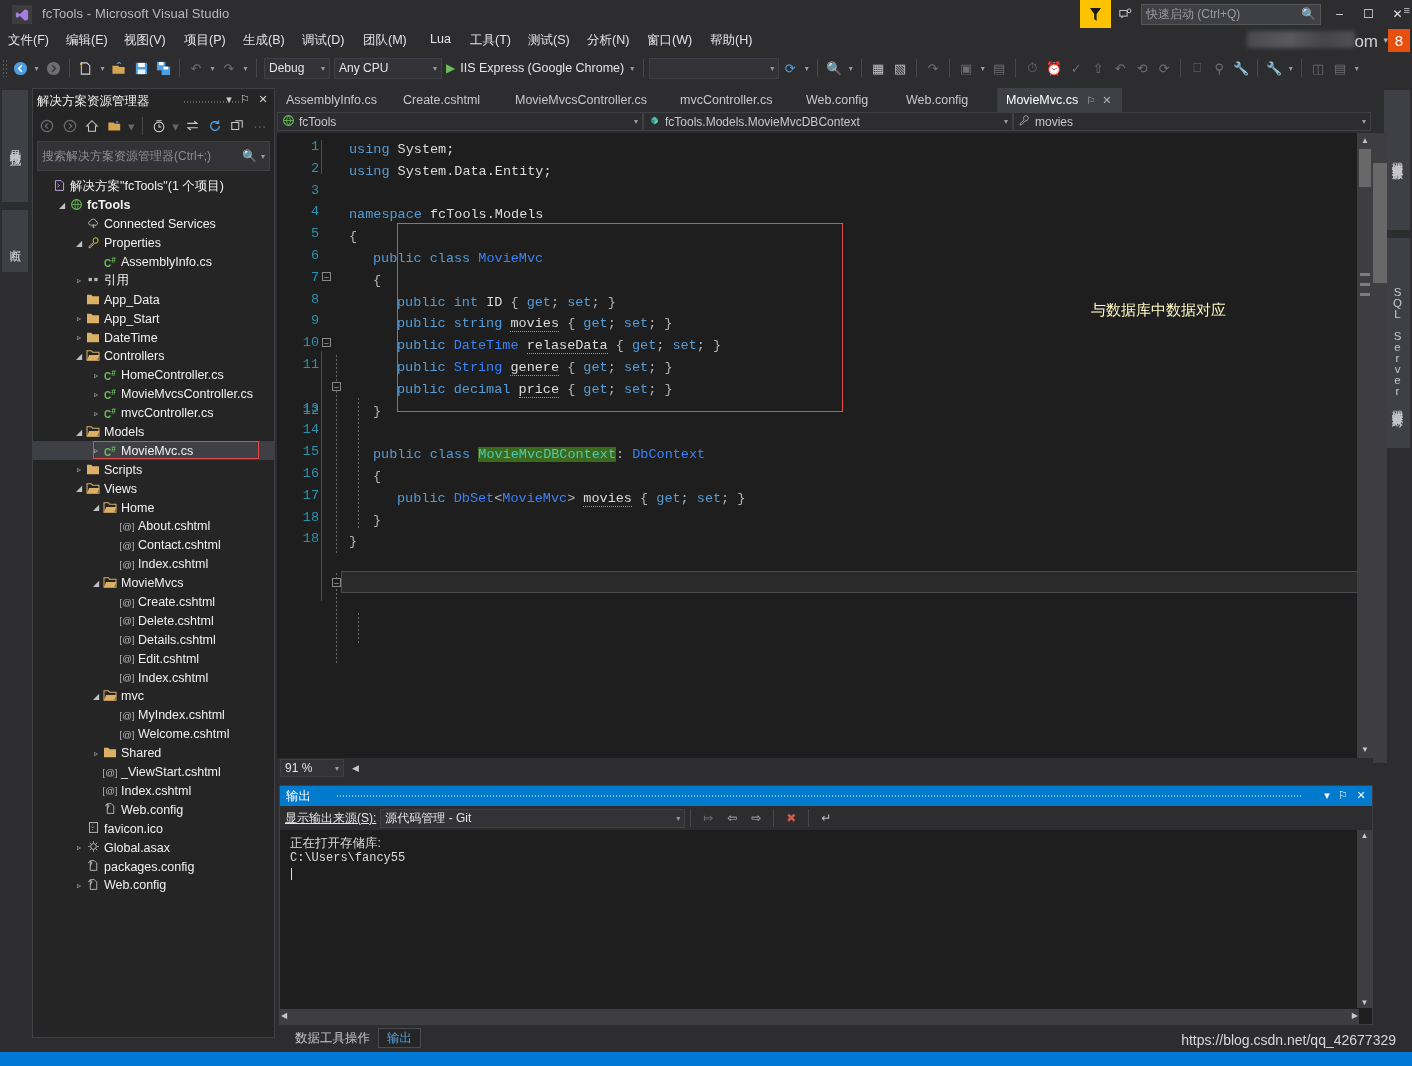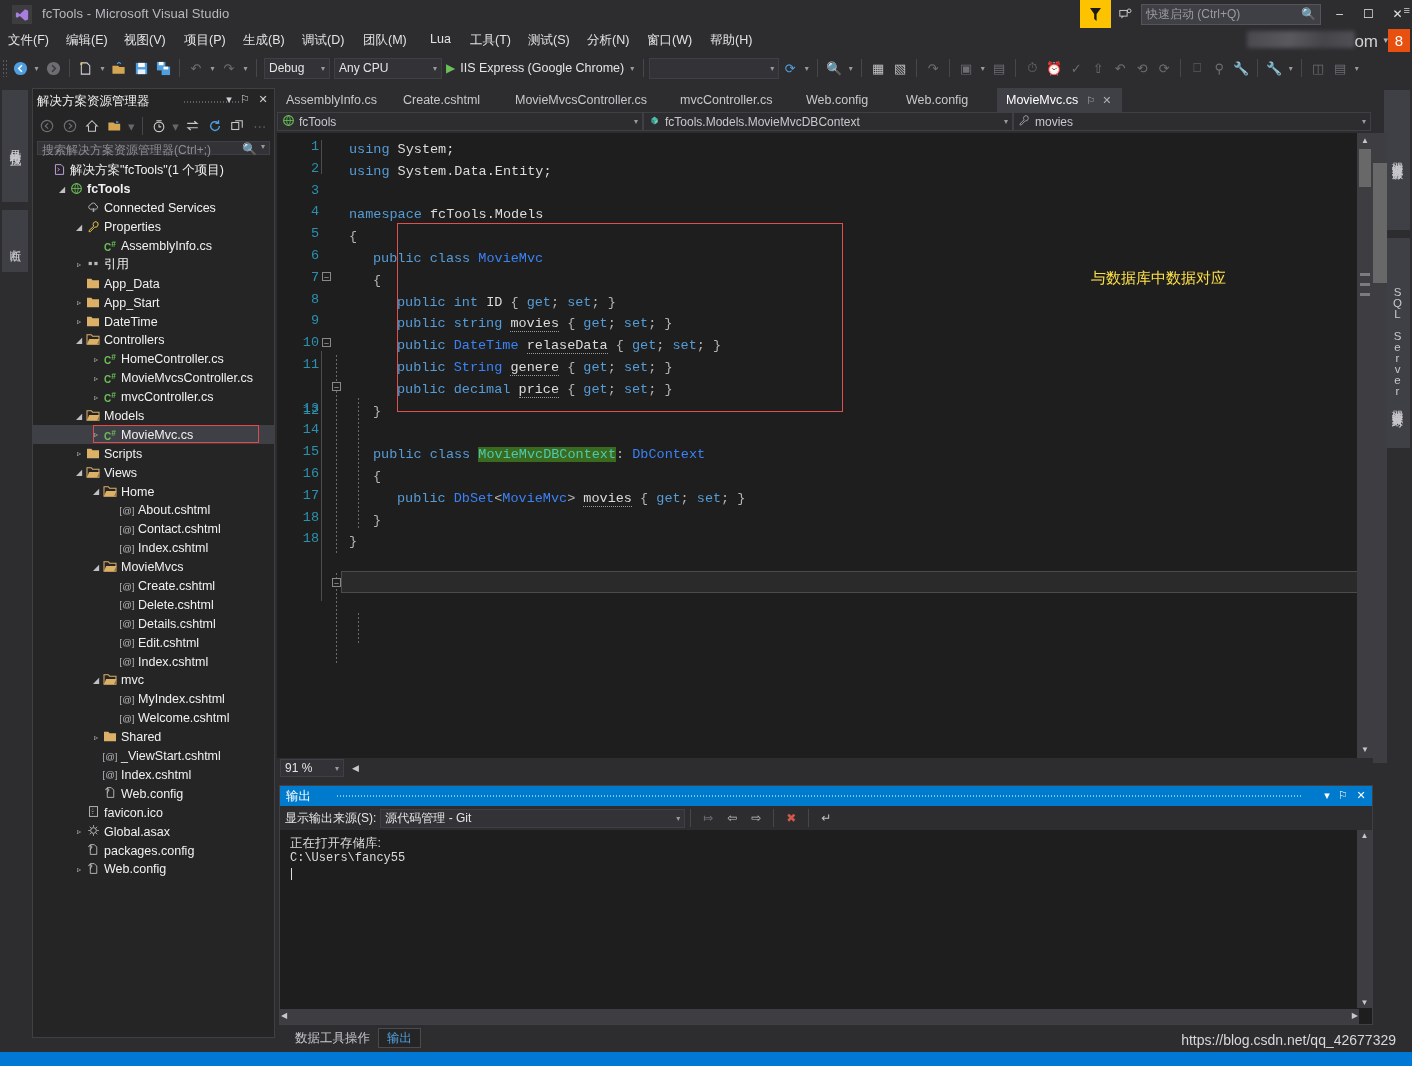--- a/index.html
+++ b/index.html
@@ -71,22 +71,22 @@
   .panel-title{ color:#f1f1f1; font-size:12.5px; }
   .dots{ position:absolute; left:150px; top:11px; width:58px; height:4px;
          background-image:radial-gradient(#5e5e64 1px, transparent 1px); background-size:3px 4px;}
   .ph-btn{ position:absolute; top:4px; color:#d0d0d4; font-size:11px; width:14px; text-align:center;}
   .solex-toolbar{ height:26px; display:flex; align-items:center; padding:0 3px; }
   .sb-icon{ width:23px; height:22px; display:flex; align-items:center; justify-content:center;
             color:#c0c0c4; font-size:13px;}
   .sb-icon.dim{ color:#66666b; }
   .sb-icon.blue{ color:#4f9fe0; }
   .sb-icon.gold{ color:#d4a652; }
-  .searchbox{ margin:2px 4px 4px 4px; height:14px; background:#333337; border:1px solid #3f3f46;
-              display:flex; padding:0 4px; }
+  .searchbox{ margin:2px 4px 4px 4px; height:30px; background:#333337; border:1px solid #3f3f46;
+              display:flex; align-items:center; padding:0 4px; }
   .searchbox span.ph{ color:#8c8c91; font-size:12px; flex:1;}
   .searchbox .mg{ color:#c8c8cc; font-size:12px; }
   .searchbox .cv{ color:#9a9a9e; font-size:8px; margin-left:4px;}
   .tree{ position:relative; padding-top:2px; height:885px; overflow:hidden;}
   .trow{ height:18.9px; display:flex; align-items:center; white-space:nowrap; position:relative;}
   .trow.sel{ background:#3f3f46; }
   .tw{ width:12px; text-align:center; color:#c0c0c4; font-size:8px; flex:none;}
   .ticonbox{ width:16px; text-align:center; flex:none; font-size:11px; line-height:1;}
   .tlabel{ color:#f1f1f1; font-size:12.5px; margin-left:3px;}
   .tlabel.b{ font-weight:bold; }
@@ -118,21 +118,21 @@
              font-family:"Liberation Mono", monospace; font-size:13.5px; }
   .cline{ position:absolute; left:0; white-space:pre; line-height:21.8px; }
   .k{ color:#569cd6; }  
   .t{ color:#3b82f6; }  
   .w{ color:#dcdcdc; }  
   .g{ color:#b4b4b4; }  
   .hl{ background:#3a6a1e; color:#4ec9b0; }
   .squig{ border-bottom:1px dotted #9a9a9e; }
   .redrect{ position:absolute; border:1.5px solid #e05050; }
   .curline{ position:absolute; border:1px solid #4a4a4f; background:#2a2a2b; }
-  .cnote{ position:absolute; color:#fde047; font-size:15px; font-family:"DejaVu Sans", sans-serif;}
+  .cnote{ position:absolute; color:#fef9c3; font-size:15px; font-family:"DejaVu Sans", sans-serif;margin-top:32px;}
   .fold-v{ position:absolute; background:#4d4d50; width:1px; }
   .fold-d{ position:absolute; width:1px;
            background-image:linear-gradient(to bottom,#6a6a6e 50%, transparent 50%);
            background-size:1px 4px;}
   .foldbox{ position:absolute; width:9px; height:9px; border:1px solid #888; color:#ccc;
             font-size:8px; line-height:7px; text-align:center; background:#1e1e1e;}
 
   
   .vsb{ position:absolute; right:0; top:0; width:16px; height:625px; background:#3e3e42;}
   .vsb .thumb{ position:absolute; left:2px; top:1px; width:12px; height:38px; background:#686868;}
@@ -150,21 +150,21 @@
 
   
   .output{ position:absolute; left:279px; top:785px; width:1094px; height:240px; background:#1e1e1e;
            border:1px solid #3f3f46;}
   .out-head{ height:20px; background:#007acc; display:flex; align-items:center; padding:0 6px;
              position:relative; color:#fff; font-size:12.5px;}
   .out-dots{ position:absolute; left:56px; top:8px; right:70px; height:4px;
              background-image:radial-gradient(#7dc4ea 1px, transparent 1px); background-size:3px 4px;}
   .out-btn{ position:absolute; top:3px; color:#fff; font-size:11px; width:14px; text-align:center;}
   .out-toolbar{ height:24px; display:flex; align-items:center; padding:0 5px; background:#2d2d30;}
-  .out-lbl{ color:#e4e4e6; font-size:12px; margin-right:4px;}
+  .out-lbl{ color:#e4e4e6; font-size:12px; margin-right:4px;text-decoration:underline;}
   .out-combo{ width:305px; height:19px; background:#333337; border:1px solid #3f3f46;
               display:flex; align-items:center; padding:0 4px; color:#e4e4e6; font-size:12px;}
   .out-combo .oc{ margin-left:auto; color:#9a9a9e; font-size:8px;}
   .ob-ic{ width:24px; height:20px; display:flex; align-items:center; justify-content:center;
           color:#c0c0c4; font-size:12px;}
   .ob-ic.dim{ color:#6a6a6f;}
   .out-body{ position:relative; height:174px; background:#1e1e1e; padding:6px 0 0 10px;}
   .out-line{ color:#dcdcdc; font-size:12.5px; line-height:15px; white-space:pre;}
   .out-line.mono{ font-family:"Liberation Mono", monospace; font-size:12px;}
   .out-caret{ position:absolute; left:11px; top:36px; width:1px; height:12px; background:#dcdcdc;}

